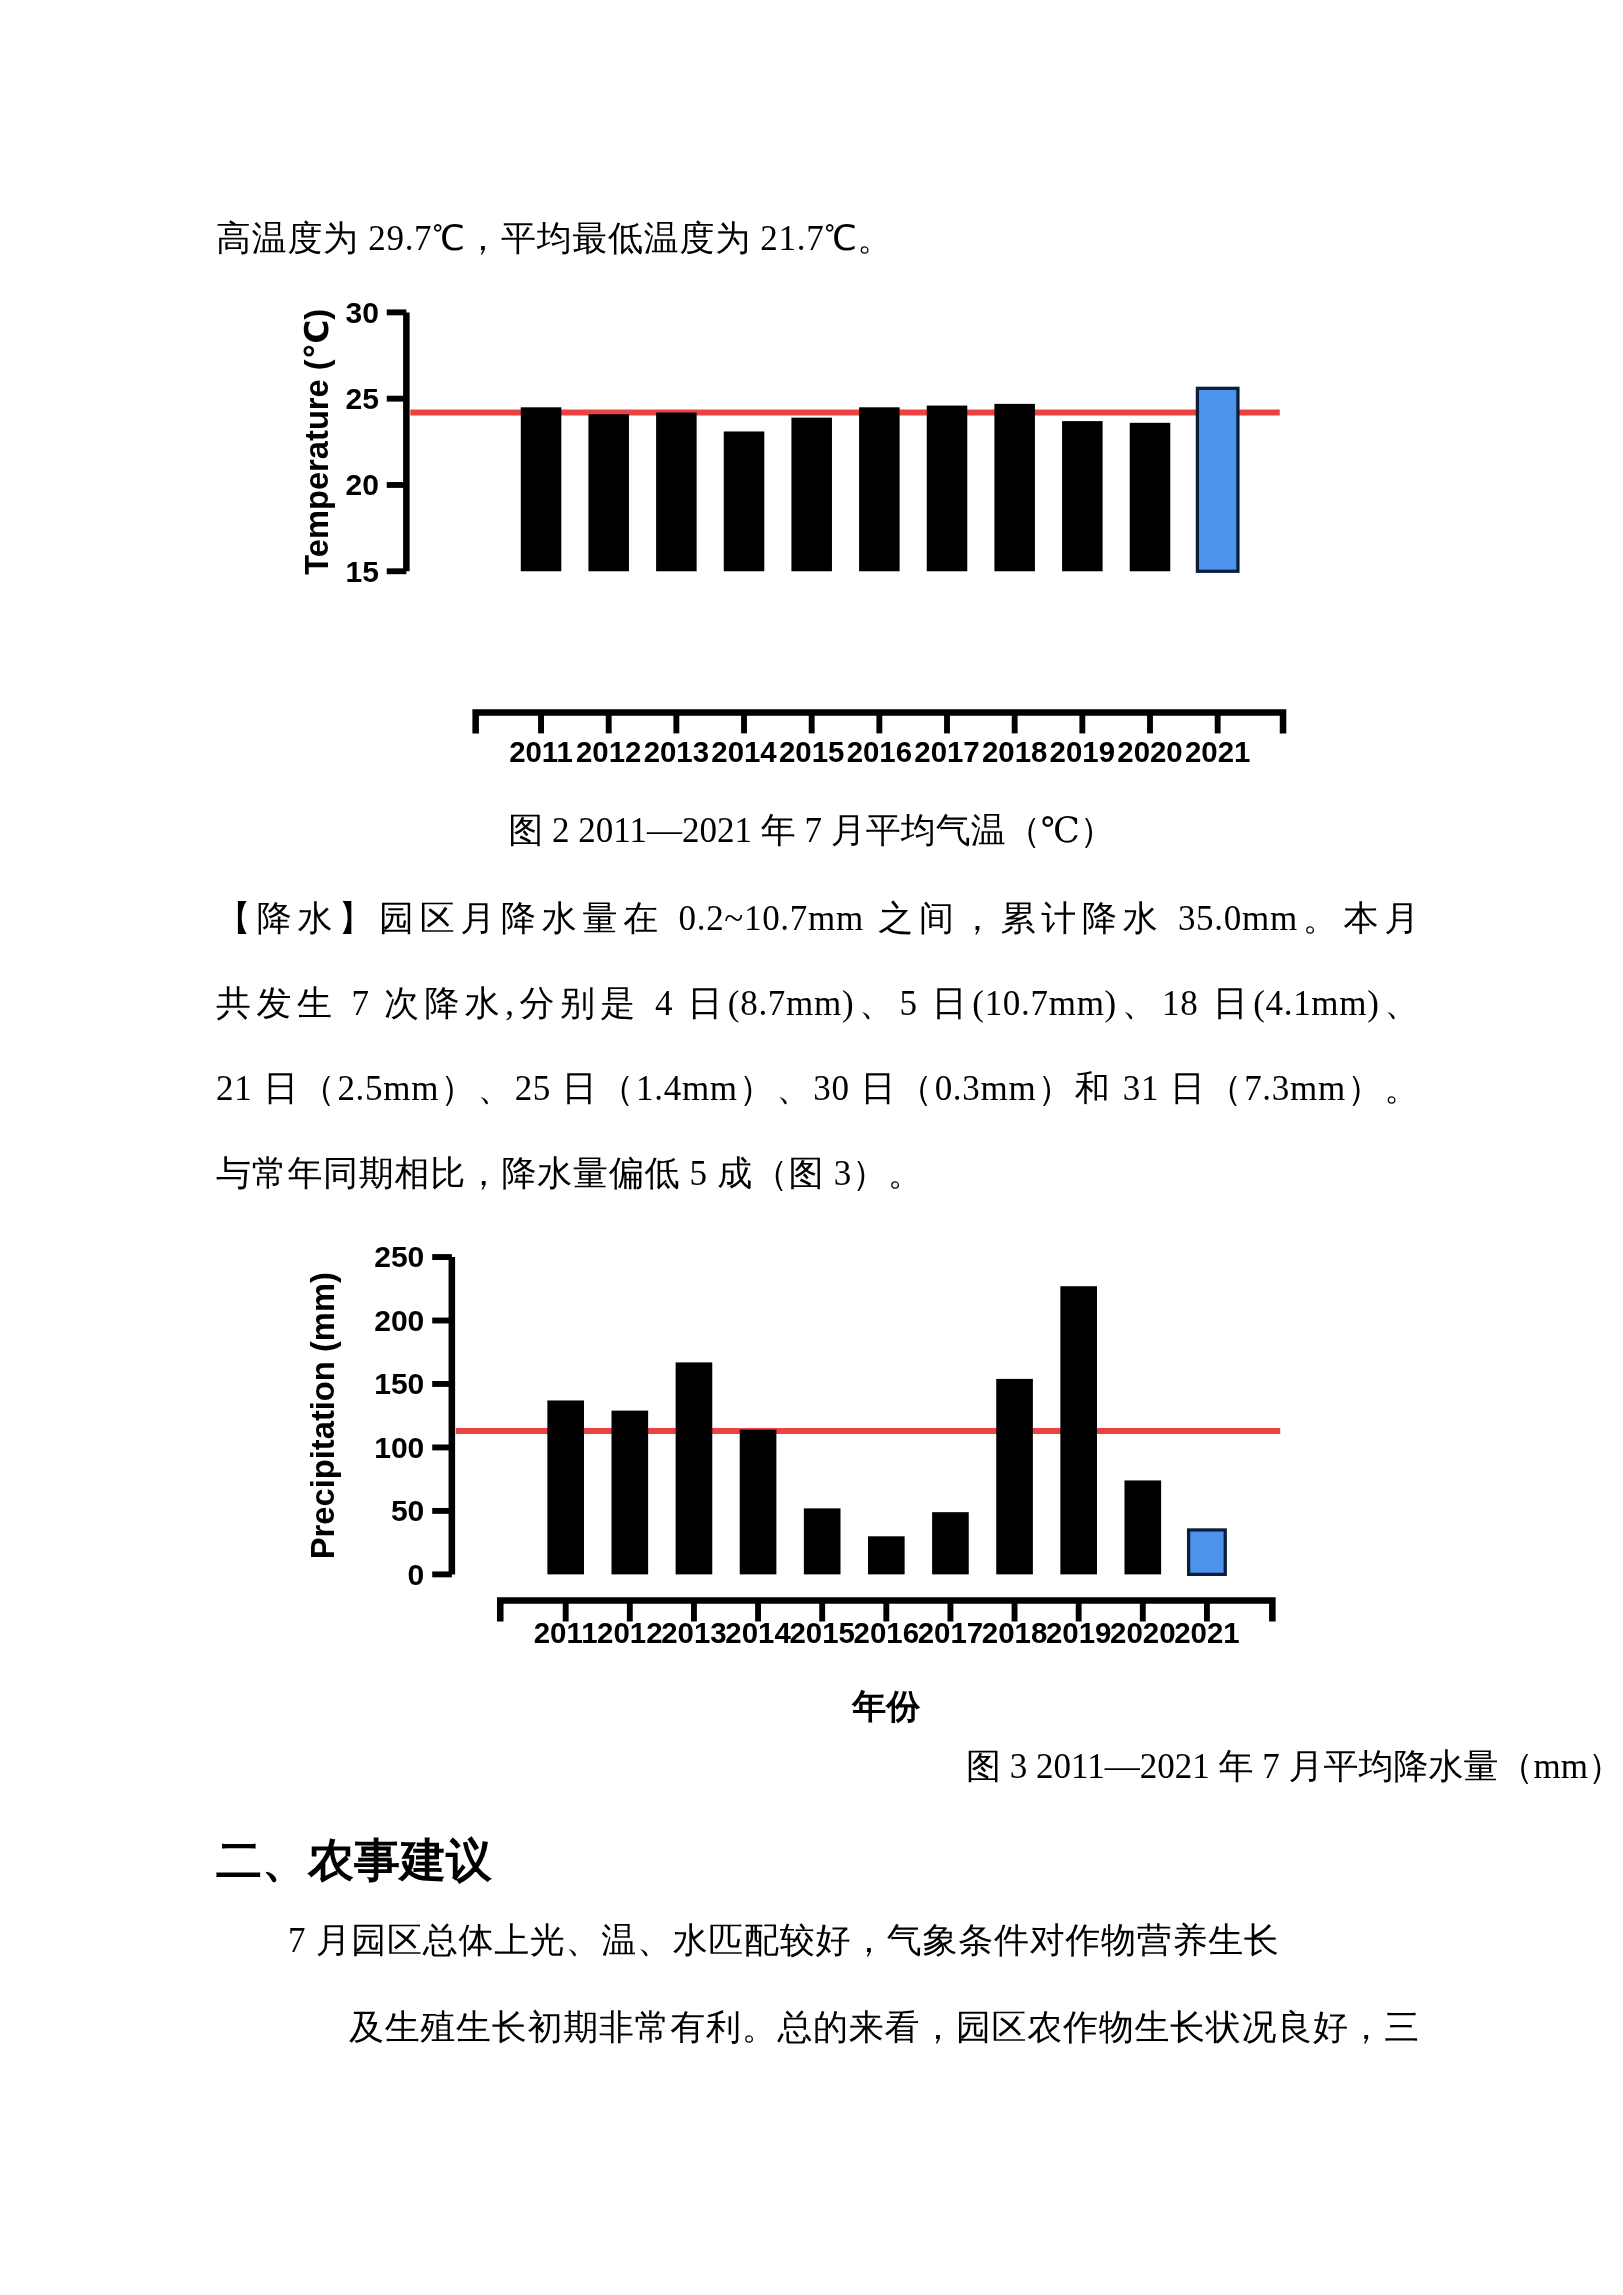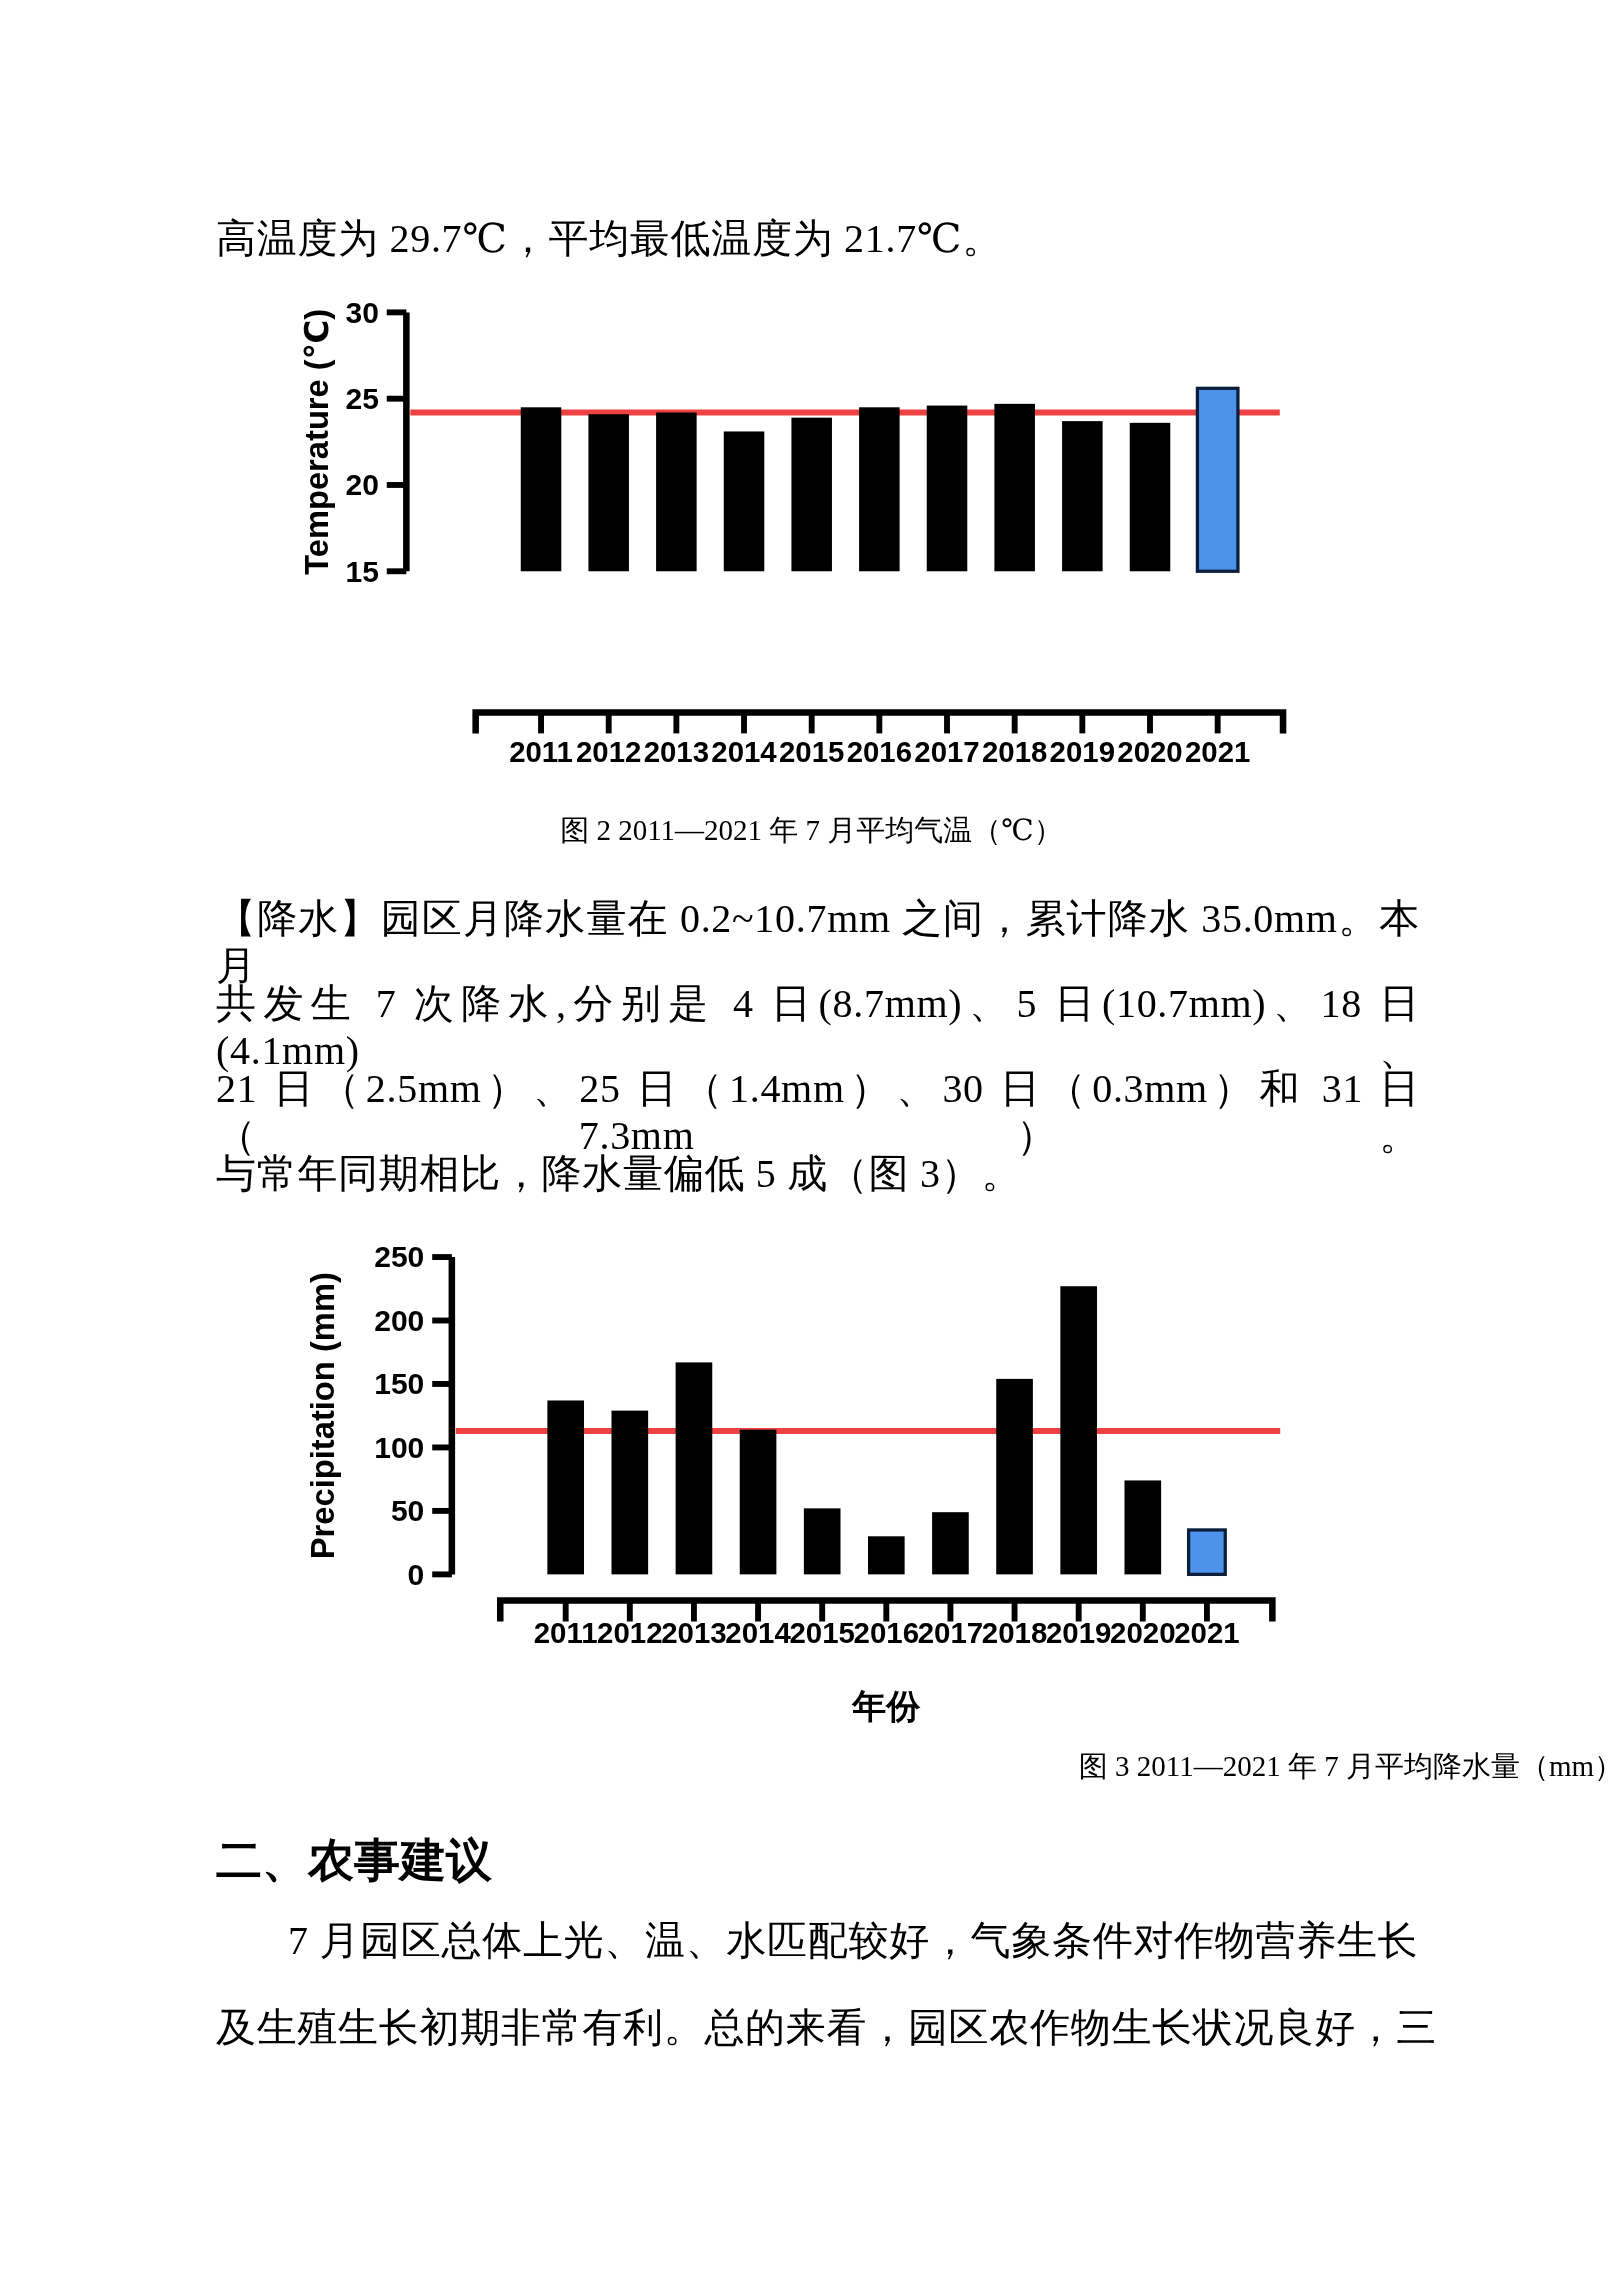--- a/index.html
+++ b/index.html
@@ -2,26 +2,26 @@
 <html style="font-size:10.5px"><head>
 <meta charset="utf-8">
 <style>
   html,body{margin:0;padding:0;}
   body{
     width:1623px;height:2295px;position:relative;background:#ffffff;
     font-family:"Liberation Serif","DejaVu Serif",serif;color:#000;
   }
   .abs{position:absolute;}
   .bodyline{
-    left:216px;width:1204px;font-size:40px;line-height:47px;
-    letter-spacing:0.7px;white-space:nowrap;
+    left:216px;width:1204px;font-size:35px;line-height:47px;
+    letter-spacing:0.7px;white-space:nowrap;font-family:Liberation Serif, serif;
   }
   .just{white-space:normal;text-align:justify;text-align-last:justify;}
   .caption{
-    left:0;width:1623px;text-align:center;font-size:29px;line-height:39px;
+    left:0;width:1623px;text-align:center;font-size:35px;line-height:39px;
   }
   .heading{
     left:216px;font-size:46px;font-weight:bold;line-height:47px;white-space:nowrap;
   }
   .indent1{padding-left:72px;}
   svg text{
     font-family:"Liberation Sans","DejaVu Sans",sans-serif;
     font-weight:bold;fill:#000;
   }
 </style>

